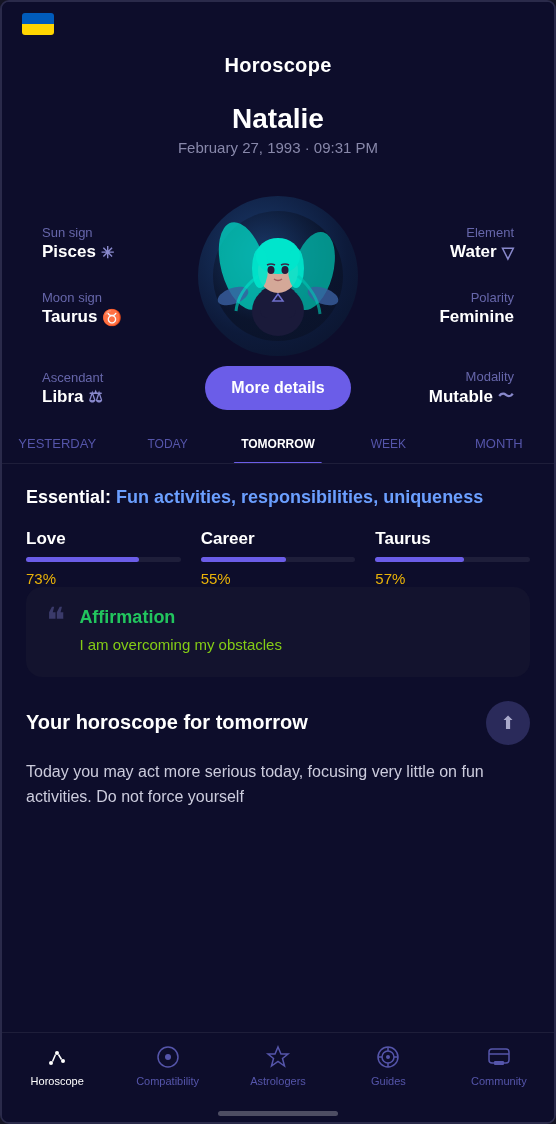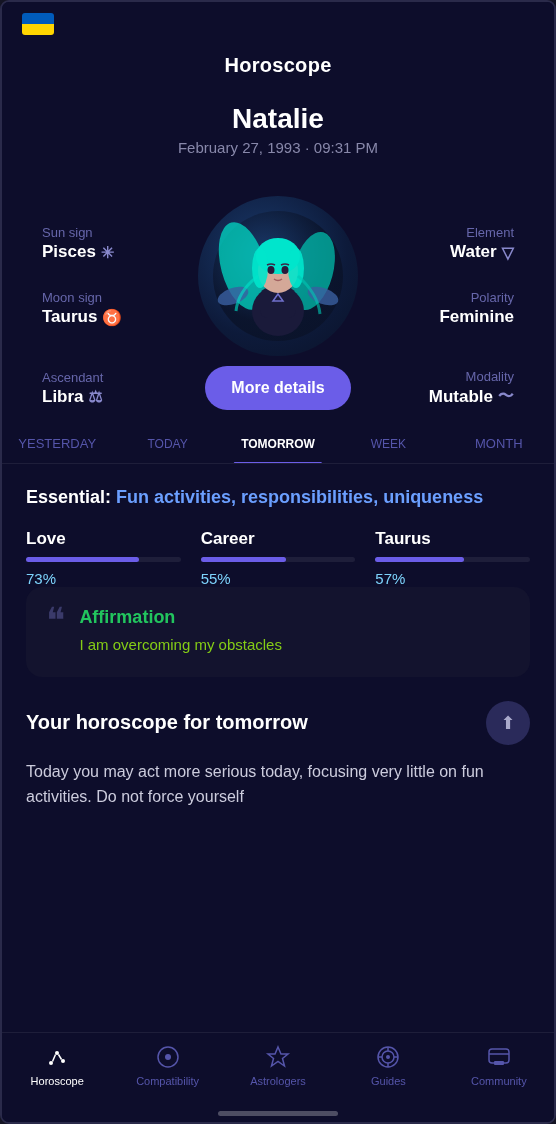--- a/index.html
+++ b/index.html
@@ -220,21 +220,21 @@
       background: #1e1e3a;
       border-radius: 3px;
       margin-bottom: 8px;
     }
     .metric-bar-fill {
       height: 100%;
       border-radius: 3px;
       background: #6b5de8;
     }
     .metric-pct {
-      color: #7dd3fc;
+      color: #eab308;
       font-size: 15px;
       font-weight: 400;
     }
     .affirmation-card {
       background: #13132e;
       border-radius: 16px;
       padding: 20px 20px 20px 20px;
       margin-bottom: 24px;
       display: flex;
       align-items: flex-start;

